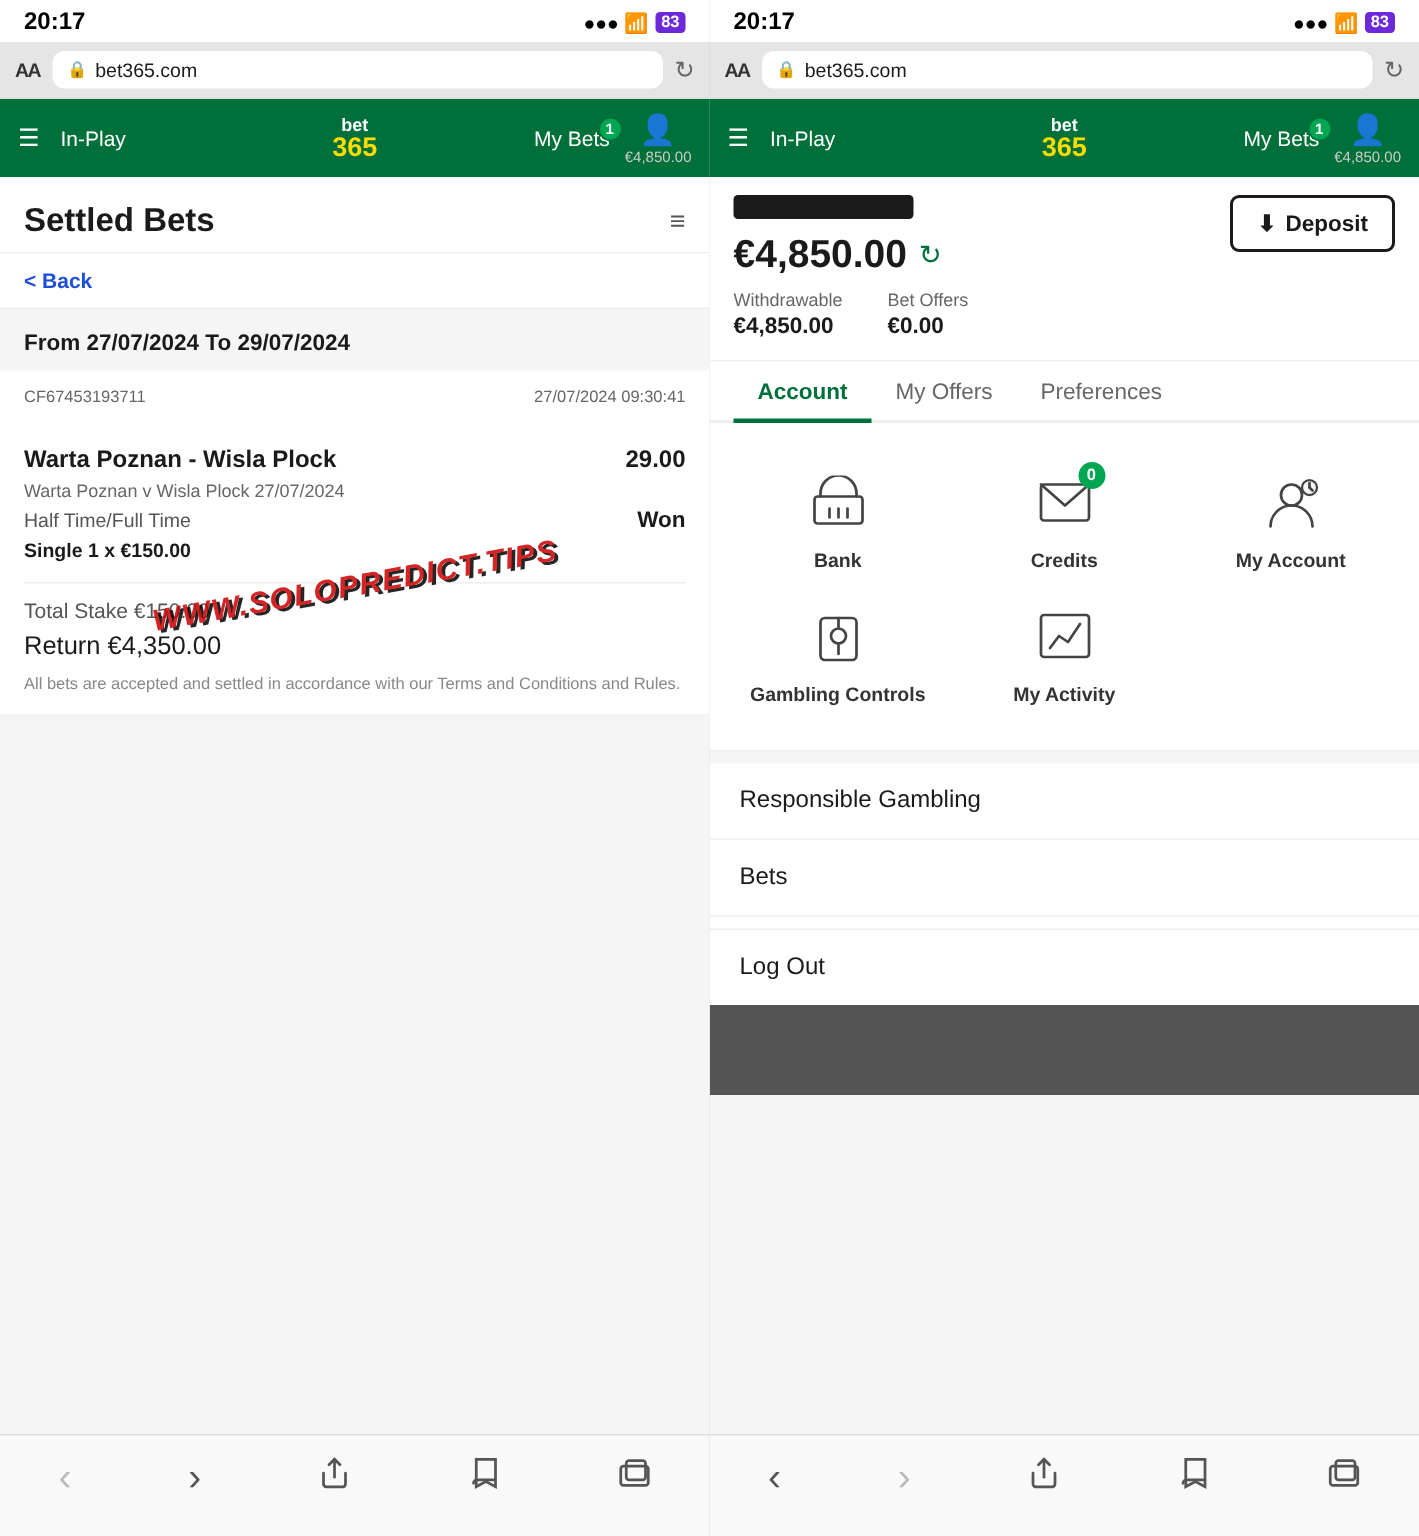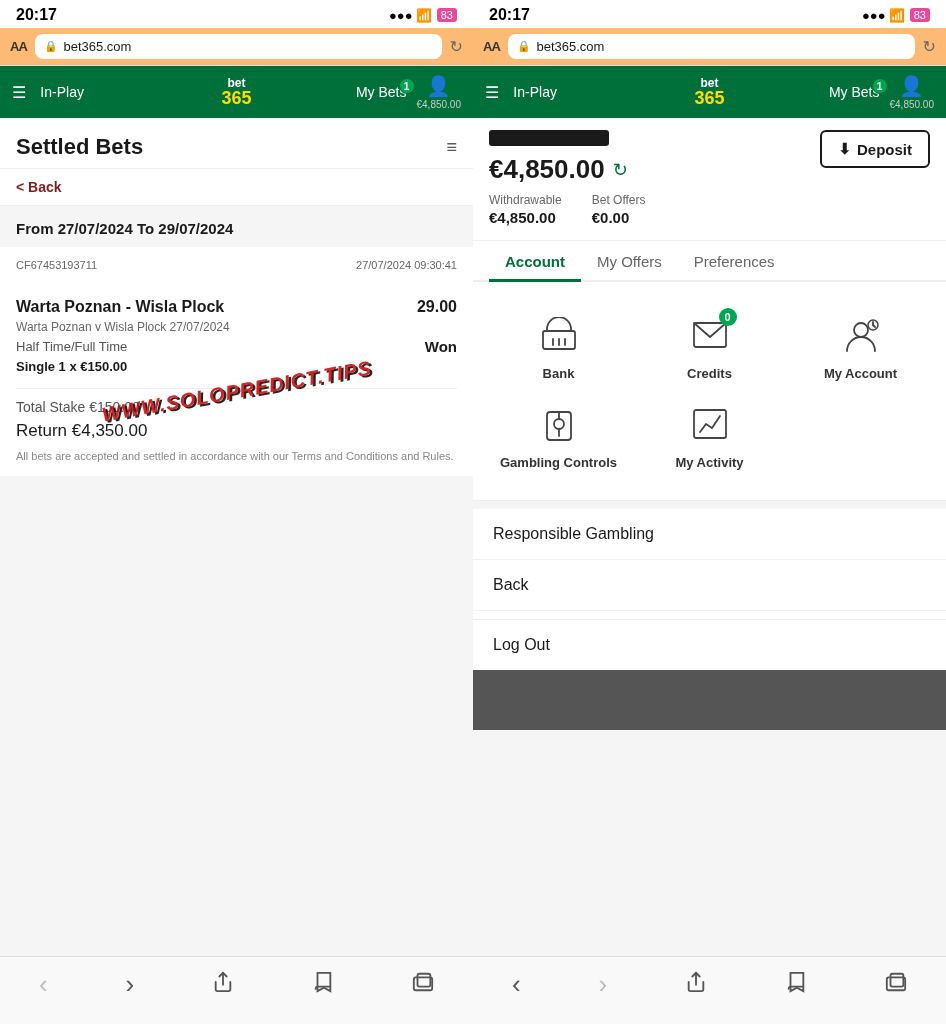--- a/index.html
+++ b/index.html
@@ -28,31 +28,31 @@
       display: flex;
       justify-content: space-between;
       align-items: center;
       padding: 6px 16px 4px;
       font-size: 15px;
       font-weight: 600;
     }
     .status-time { font-weight: 700; font-size: 16px; }
     .status-icons { display: flex; align-items: center; gap: 4px; font-size: 13px; }
     .battery-badge {
-      background: #ec4899;
+      background: #6d28d9;
       color: #fff;
       border-radius: 3px;
       padding: 1px 4px;
       font-size: 11px;
-      font-weight: 400;
+      font-weight: 700;
     }
 
     
     .browser-bar {
-      background: #fdba74;
+      background: #e5e5e5;
       padding: 6px 10px;
       display: flex;
       align-items: center;
       gap: 8px;
       border-bottom: 1px solid #ddd;
     }
     .browser-aa { font-size: 13px; color: #333; font-weight: 600; letter-spacing: -1px; }
     .browser-url-bar {
       flex: 1;
       background: #fff;
@@ -133,21 +133,21 @@
       justify-content: space-between;
       align-items: center;
       border-bottom: 1px solid #eee;
     }
     .settled-title { font-size: 22px; font-weight: 700; color: #1a1a1a; }
     .menu-icon { font-size: 18px; color: #555; }
 
     .back-btn {
       background: #fff;
       padding: 10px 16px;
-      color: #7f1d1d;
+      color: #1d4ed8;
       font-size: 14px;
       font-weight: 600;
       border-bottom: 1px solid #eee;
       cursor: pointer;
     }
 
     .date-range {
       background: #f5f5f5;
       padding: 14px 16px 10px;
       font-size: 15px;
@@ -629,21 +629,21 @@
             <polyline points="10,26 16,18 22,22 30,10"></polyline>
           </svg>
         </div>
         <span class="grid-label">My Activity</span>
       </div>
 
     </div>
 
     <div class="account-menu">
       <div class="account-menu-item">Responsible Gambling</div>
-      <div class="account-menu-item">Back</div>
+      <div class="account-menu-item">Bets</div>
       <div class="account-menu-item logout">Log Out</div>
     </div>
 
     <div style="height: 60px; background: #555;"></div>
   </div>
 
   <div class="safari-bottom">
     <span class="safari-btn" style="font-size:26px;color:#555;">‹</span>
     <span class="safari-btn disabled" style="font-size:26px;color:#bbb;">›</span>
     <span class="safari-btn">

